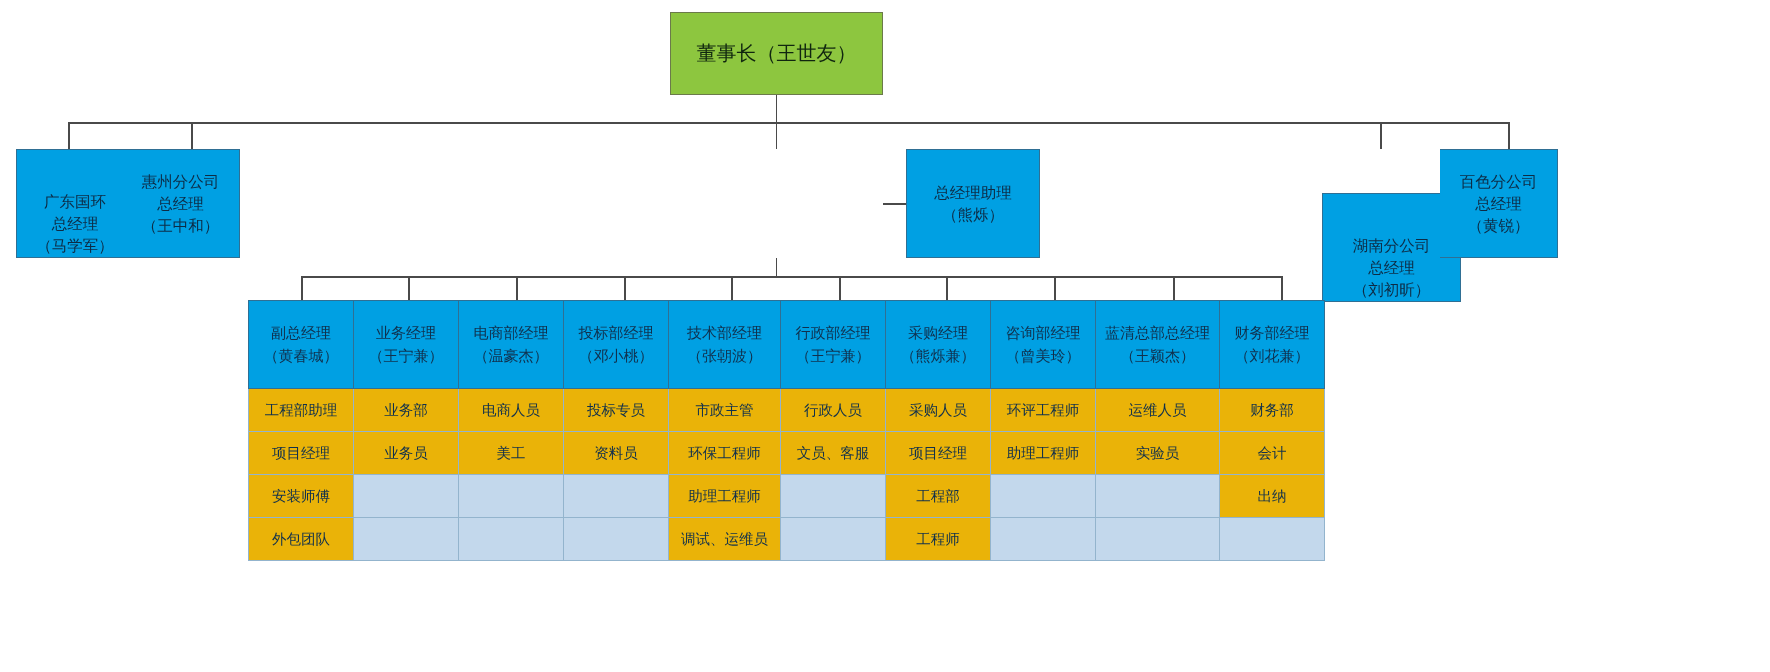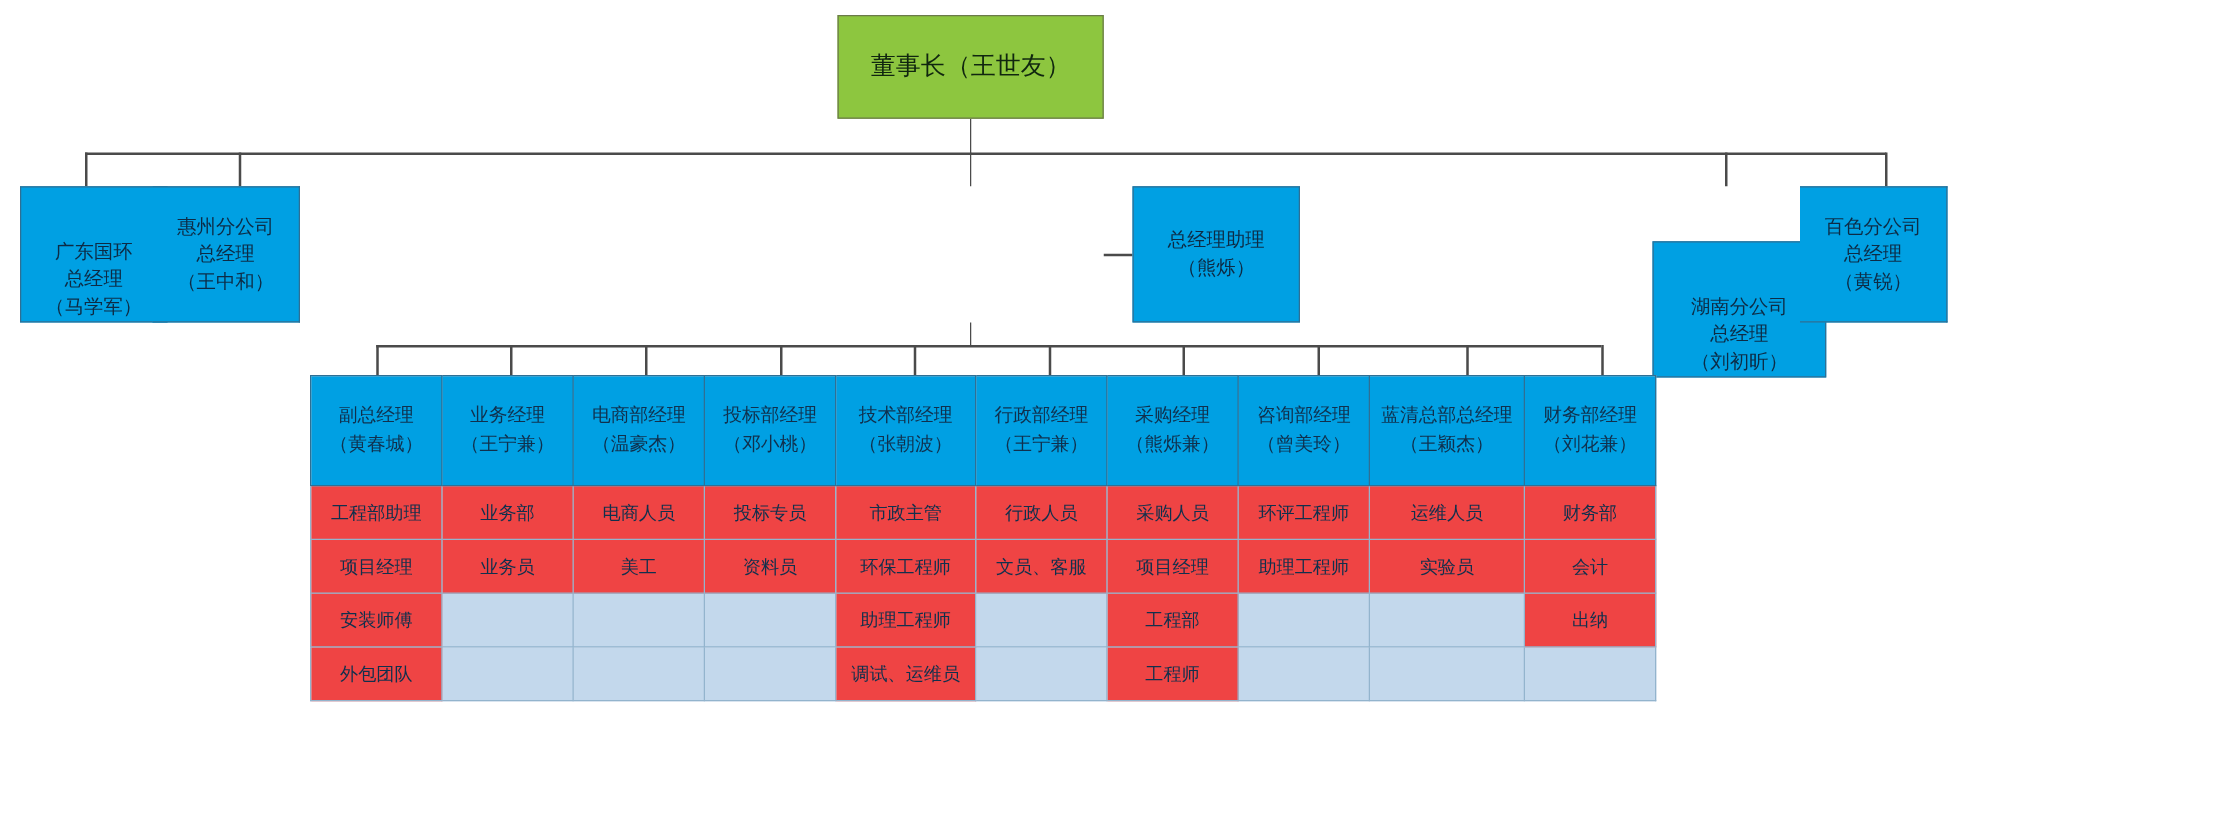--- a/index.html
+++ b/index.html
@@ -76,21 +76,21 @@
     padding: 0;
   }
   .dept-table thead th {
     background: #00A0E3;
     height: 88px;
     border: 1px solid #2f6f94;
     line-height: 1.5;
     font-size: 15px;
   }
   .dept-table tbody td {
-    background: #ef4444;
+    background: #eab308;
     height: 43px;
     border: 1px solid #93b4cd;
     font-size: 14.5px;
   }
   .dept-table tbody td:empty { background: #C3D8EC; }
   .hdr-line { display: block; white-space: nowrap; }
 </style>
 </head>
 <body>
 

